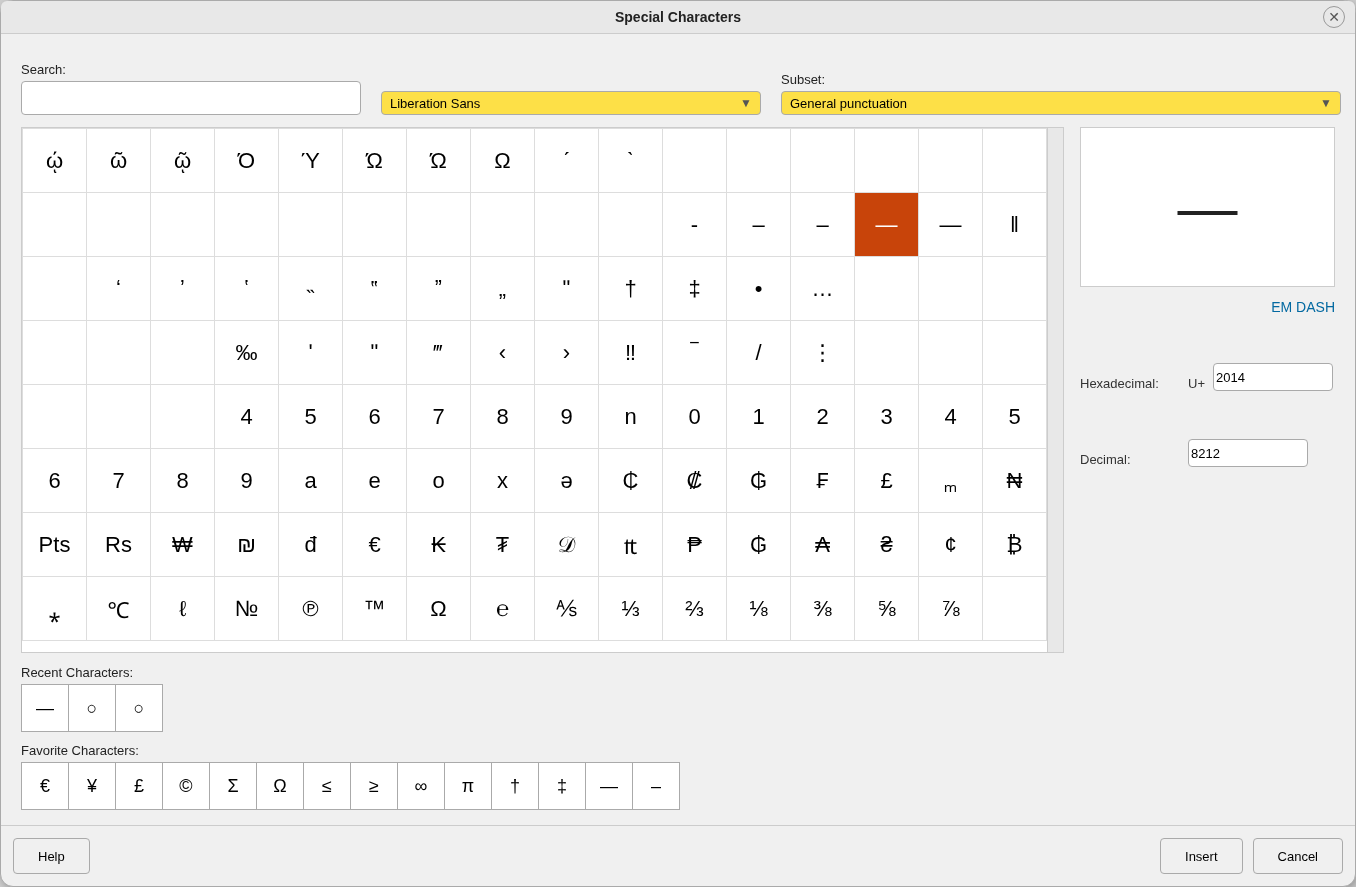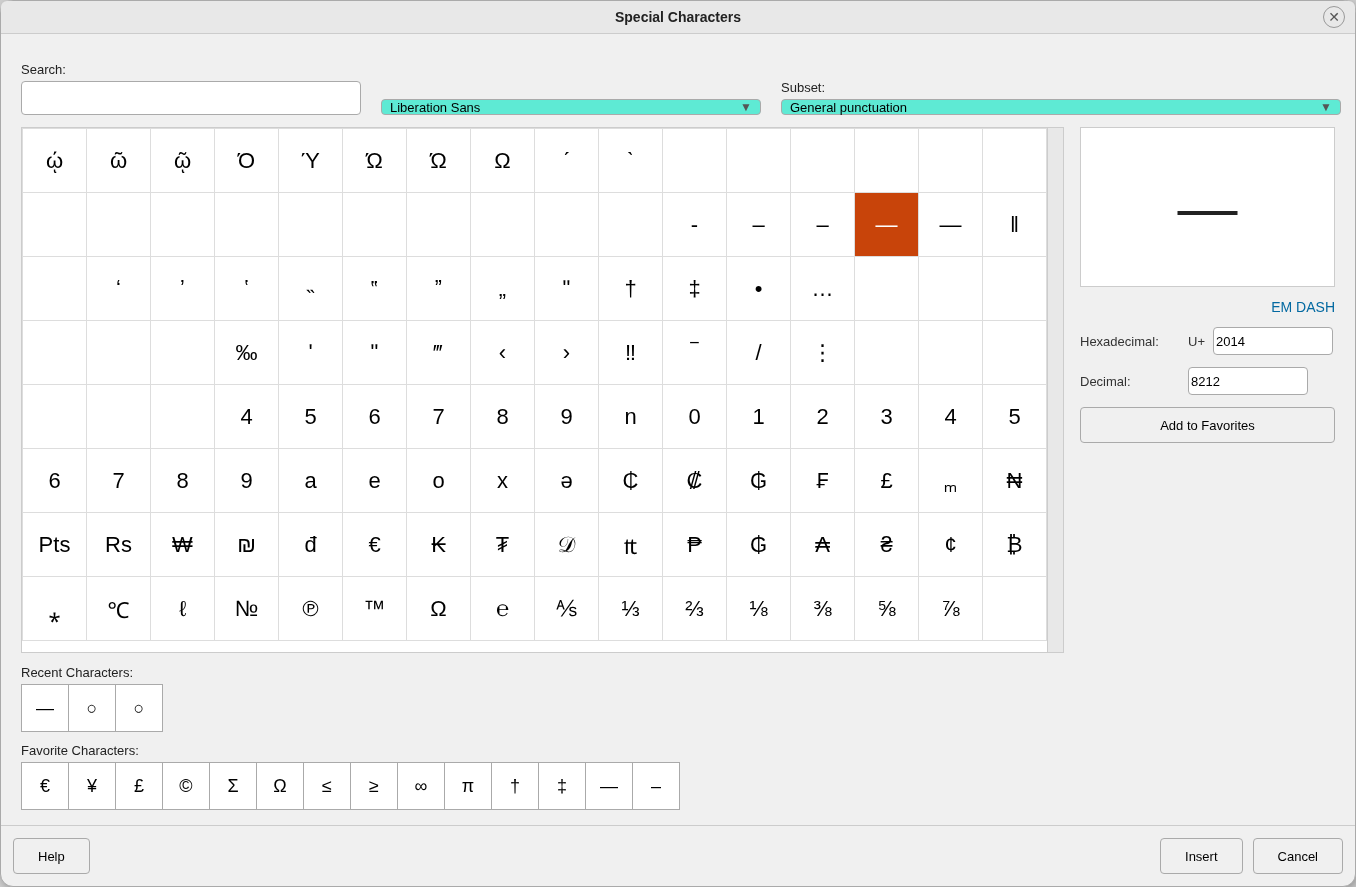--- a/index.html
+++ b/index.html
@@ -89,26 +89,26 @@
     }
     .font-dropdown {
       width: 380px;
       position: relative;
     }
     .subset-dropdown {
       width: 560px;
       position: relative;
     }
     .dropdown-box {
-      height: 16px;
+      height: 24px;
       border: 1px solid #aaa;
       border-radius: 4px;
       padding: 0 8px;
       font-size: 13px;
-      background: #5eead4;
+      background: #fde047;
       display: flex;
       align-items: center;
       justify-content: space-between;
       cursor: pointer;
       width: 100%;
     }
     .dropdown-arrow {
       font-size: 12px;
       color: #555;
     }
@@ -158,23 +158,24 @@
       font-size: 60px;
       color: #222;
     }
     .char-name {
       font-size: 14px;
       color: #0369a1;
       text-align: right;
     }
     .hex-row, .dec-row {
       display: flex;
-      align-items: center;
+      align-items: flex-end;
       gap: 8px;
       font-size: 13px;
+      margin-top: 36px;
     }
     .hex-label, .dec-label {
       min-width: 100px;
       color: #333;
     }
     .hex-prefix {
       color: #333;
     }
     .hex-input, .dec-input {
       border: 1px solid #aaa;
@@ -431,21 +432,20 @@
 
         <div class="hex-row">
           <span class="hex-label">Hexadecimal:</span>
           <span class="hex-prefix">U+</span>
           <input class="hex-input" type="text" value="2014" style="">
         </div>
         <div class="dec-row">
           <span class="dec-label">Decimal:</span>
           <input class="dec-input" type="text" value="8212" style="">
         </div>
-        <button class="add-fav-btn">Add to Favorites</button>
       </div>
     </div>
 
     <div>
       <div class="section-label">Recent Characters:</div>
       <div class="small-char-row" id="recent-row">
           <div class="small-cell">—</div>
           <div class="small-cell">○</div>
           <div class="small-cell">○</div>
         </div>

